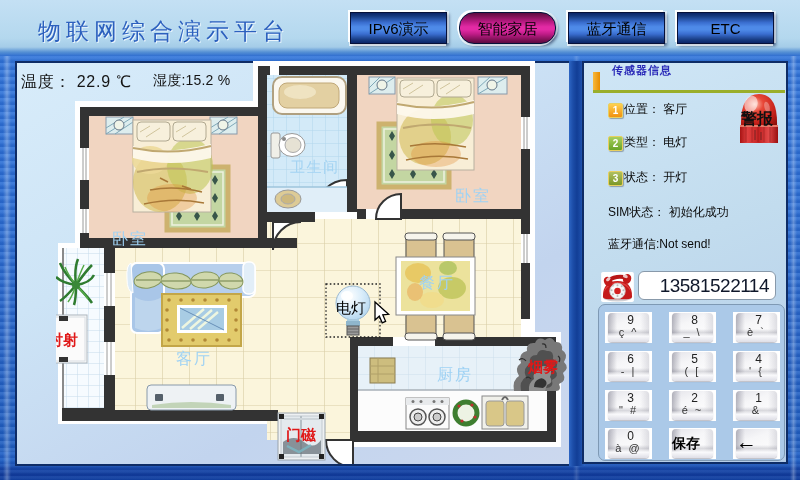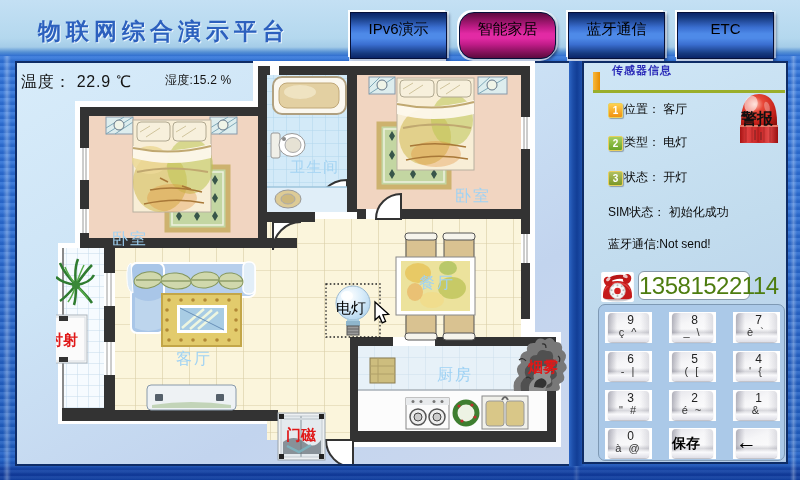--- a/index.html
+++ b/index.html
@@ -11,38 +11,38 @@
   linear-gradient(180deg,#3377dc 0%,#2b6ed4 40%,#2765c8 70%,#2160c2 88%,#1e5cbe 100%);
 }
 
 #botband{position:absolute;left:0;top:452px;width:800px;height:28px;
  background:repeating-linear-gradient(180deg, rgba(255,255,255,0.05) 0 2px, rgba(0,0,60,0.08) 4px 6px),linear-gradient(180deg,#2765c8 0%,#2160c4 35%,#1748aa 60%,#123e9e 80%,#1040a2 100%);}
 
 .vband{position:absolute;top:0;height:480px;background:linear-gradient(90deg,rgba(255,255,255,0),rgba(255,255,255,0.28),rgba(255,255,255,0))}
 
 #header{position:absolute;left:0;top:0;width:800px;height:56px;
  background:linear-gradient(180deg,#c4e0f4 0%,#b4d8ee 68%,#a4cce8 84%,#5590d4 93%,#306fd0 100%);}
-#title{position:absolute;left:38px;top:16px;font-size:23px;font-weight:bold;color:#2c60be;letter-spacing:5px;text-shadow:1px 1px 0 #eaf5fd;}
-.tbtn{position:absolute;top:12px;width:97px;height:47px;text-align:center;line-height:31px;font-size:15px;color:#000;
+#title{position:absolute;left:38px;top:16px;font-size:23px;font-weight:normal;color:#2c60be;letter-spacing:5px;text-shadow:1px 1px 0 #eaf5fd;}
+.tbtn{position:absolute;top:12px;width:97px;height:32px;text-align:center;line-height:31px;font-size:15px;color:#000;
  border:1px solid #061038;
  box-shadow:-2px -2px 0 rgba(255,255,255,0.95),-1px 2px 0 rgba(255,255,255,0.7),2px -1px 0 rgba(255,255,255,0.5),2px 2px 3px rgba(8,16,56,0.55);
  background:linear-gradient(180deg,#0a2468 0%,#16397e 10%,#3a6ed0 32%,#4e8ae8 46%,#4e8ae8 56%,#3a6ed0 70%,#16397e 90%,#0a2468 100%);}
 .tbtn.act{background:linear-gradient(180deg,#5c0a40 0%,#7c1054 10%,#c01c88 32%,#e22aa4 46%,#e22aa4 56%,#c01c88 70%,#7c1054 90%,#5c0a40 100%);border-radius:15px;}
 
 #lpanel{position:absolute;left:15px;top:61px;width:557px;height:405px;border:2px solid #0e2c66;
  background:linear-gradient(150deg,#d8ecfa 0%,#cde4f6 35%,#c2d4ee 70%,#ccd8ee 100%);}
 #temps{position:absolute;left:21px;top:72px;font-size:16px;color:#151515;letter-spacing:0.5px;z-index:6;white-space:nowrap}
 
 #rpanel{position:absolute;left:582px;top:61px;width:206px;height:403px;border:2px solid #0e2c66;
  background:linear-gradient(160deg,#cfe6f6 0%,#c2dcee 45%,#b4cce8 100%);}
 .sbad{position:absolute;width:15px;height:15px;border:1px solid #e8d060;border-radius:2px;color:#fff;font-size:10px;font-weight:bold;text-align:center;line-height:14px;box-shadow:1px 1px 1px rgba(0,0,0,0.3)}
 .srow{position:absolute;left:26px;font-size:12px;color:#0a0a0a;white-space:nowrap}
 #sihead{position:absolute;left:28px;top:0;font-size:11px;font-weight:bold;color:#2a2ab8;letter-spacing:1px}
-#numfield{position:absolute;left:54px;top:208px;width:112px;height:29px;background:#fff;border:1px solid #8899aa;border-radius:6px;
- font-size:24px;color:#4d7c0f;text-align:right;line-height:27px;padding-right:6px;font-family:"Liberation Sans",sans-serif;letter-spacing:-0.5px}
+#numfield{position:absolute;left:54px;top:208px;width:138px;height:29px;background:#fff;border:1px solid #8899aa;border-radius:6px;
+ font-size:19px;color:#0f172a;text-align:right;line-height:27px;padding-right:6px;font-family:"Liberation Sans",sans-serif;letter-spacing:-0.5px}
 #keypad{position:absolute;left:14px;top:241px;width:187px;height:157px;background:#abc9e8;border:1px solid #7e99b4;border-radius:7px;}
 .ktile{position:absolute;width:47px;height:31px;background:#fff;}
 .kcap{position:absolute;left:3px;top:1px;width:41px;height:29px;border-radius:4px;
  background:
   linear-gradient(180deg, rgba(120,120,135,0) 55%, rgba(120,120,135,0.26) 67%, rgba(250,250,252,0.95) 80%, rgba(222,222,230,1) 100%),
   linear-gradient(90deg, rgba(105,105,122,0.45) 0%, rgba(255,255,255,0) 22%, rgba(255,255,255,0) 78%, rgba(150,150,165,0.28) 100%),
   linear-gradient(160deg, #e4e4ea 0%, #f6f6f8 35%, #ffffff 100%);
  box-shadow:0 1px 1px rgba(90,90,110,0.4);}
 .kd{position:absolute;left:2px;top:1px;width:100%;text-align:center;font-size:12px;color:#222;line-height:12px}
 .ks{position:absolute;left:0;top:13px;width:100%;text-align:center;font-size:11px;color:#333;line-height:12px;letter-spacing:2px}
@@ -58,21 +58,21 @@
   <div id="header">
     <div id="title">物联网综合演示平台</div>
     <div class="tbtn" style="left:350px">IPv6演示</div>
     <div class="tbtn act" style="left:459px">智能家居</div>
     <div class="tbtn" style="left:568px">蓝牙通信</div>
     <div class="tbtn" style="left:677px">ETC</div>
   </div>
 
   <div id="lpanel"></div>
   <div style="position:absolute;left:569px;top:61px;width:16px;height:405px;background:linear-gradient(90deg,#2e66c4 0%,#1c4da8 25%,#123e96 50%,#1c4da8 75%,#2e66c4 100%)"></div>
-  <div id="temps"><span style="letter-spacing:0.8px">温度： 22.9 ℃</span><span style="position:absolute;left:144px;font-size:12px;letter-spacing:0.2px">湿度:15.2 %</span></div>
+  <div id="temps"><span style="letter-spacing:0.8px">温度： 22.9 ℃</span><span style="position:absolute;left:132px;font-size:14px;letter-spacing:0.2px">湿度:15.2 %</span></div>
 
   <svg id="plan" style="position:absolute;left:56px;top:60px" width="516" height="404" viewBox="56 60 516 404">
     <defs>
       <pattern id="gCream" width="27" height="27" patternUnits="userSpaceOnUse">
         <rect width="27" height="27" fill="#fbf5dc"></rect>
         <path d="M0 0 H27 M0 0 V27" stroke="#d9cda6" stroke-width="1.2" fill="none"></path>
       </pattern>
       <pattern id="gBath" width="13" height="13" patternUnits="userSpaceOnUse">
         <rect width="13" height="13" fill="#d3eaf8"></rect>
         <path d="M0 0 H13 M0 0 V13" stroke="#b2d6ec" stroke-width="1" fill="none"></path>

